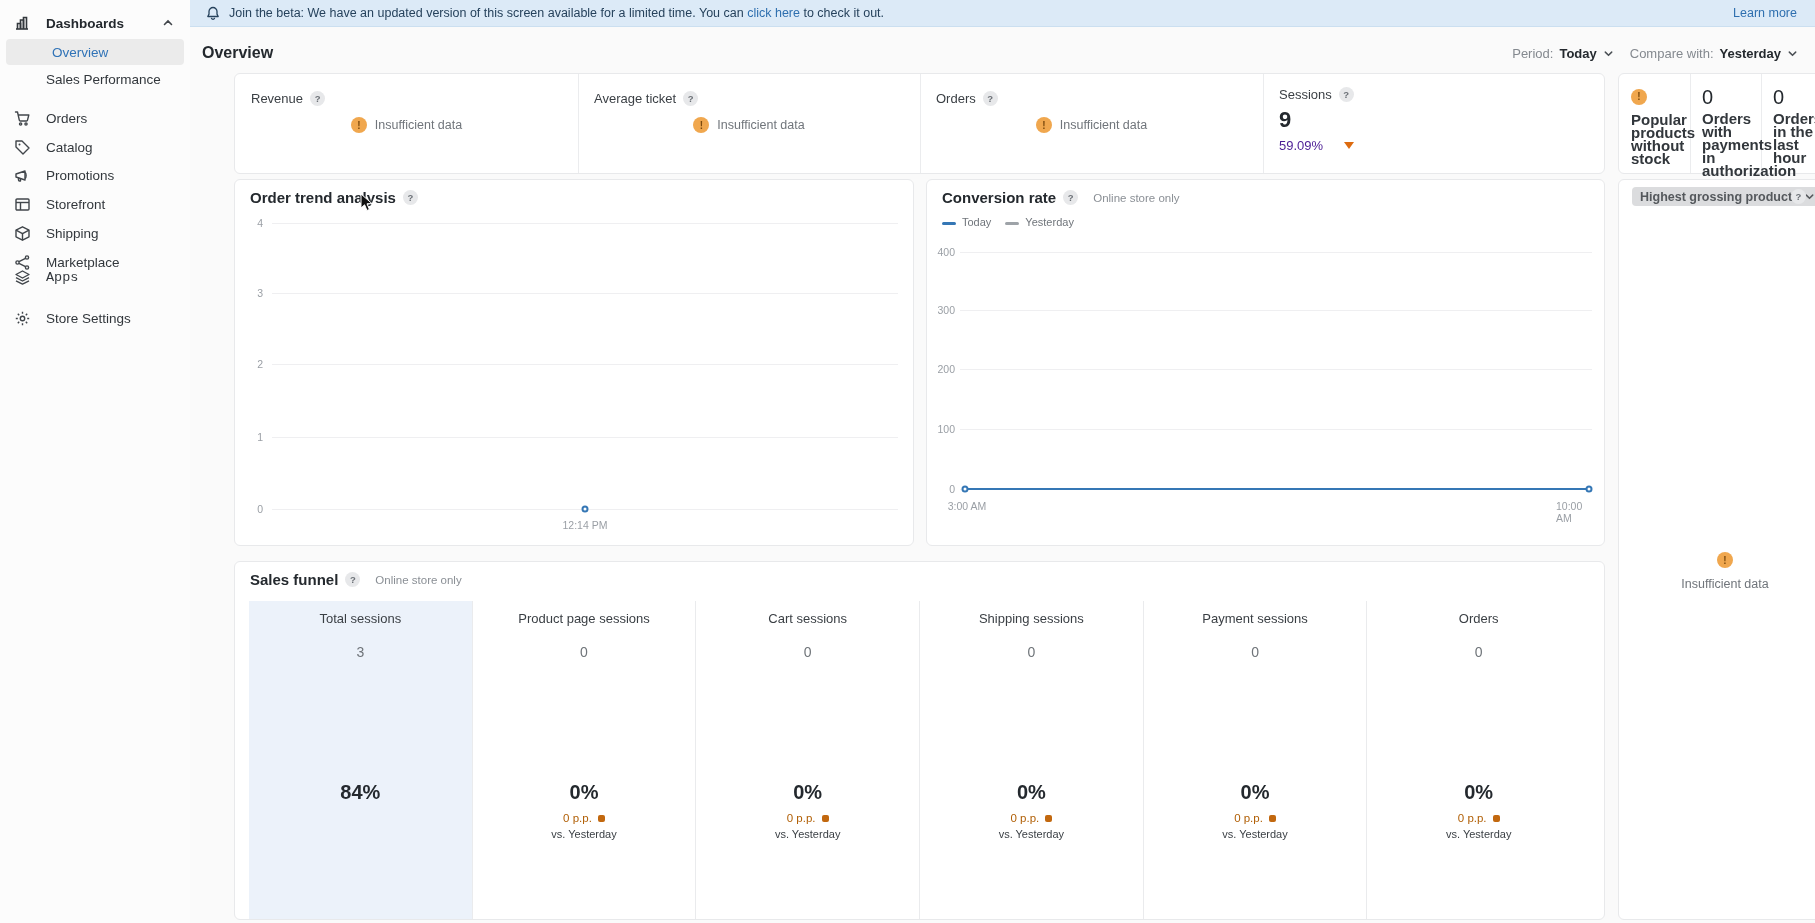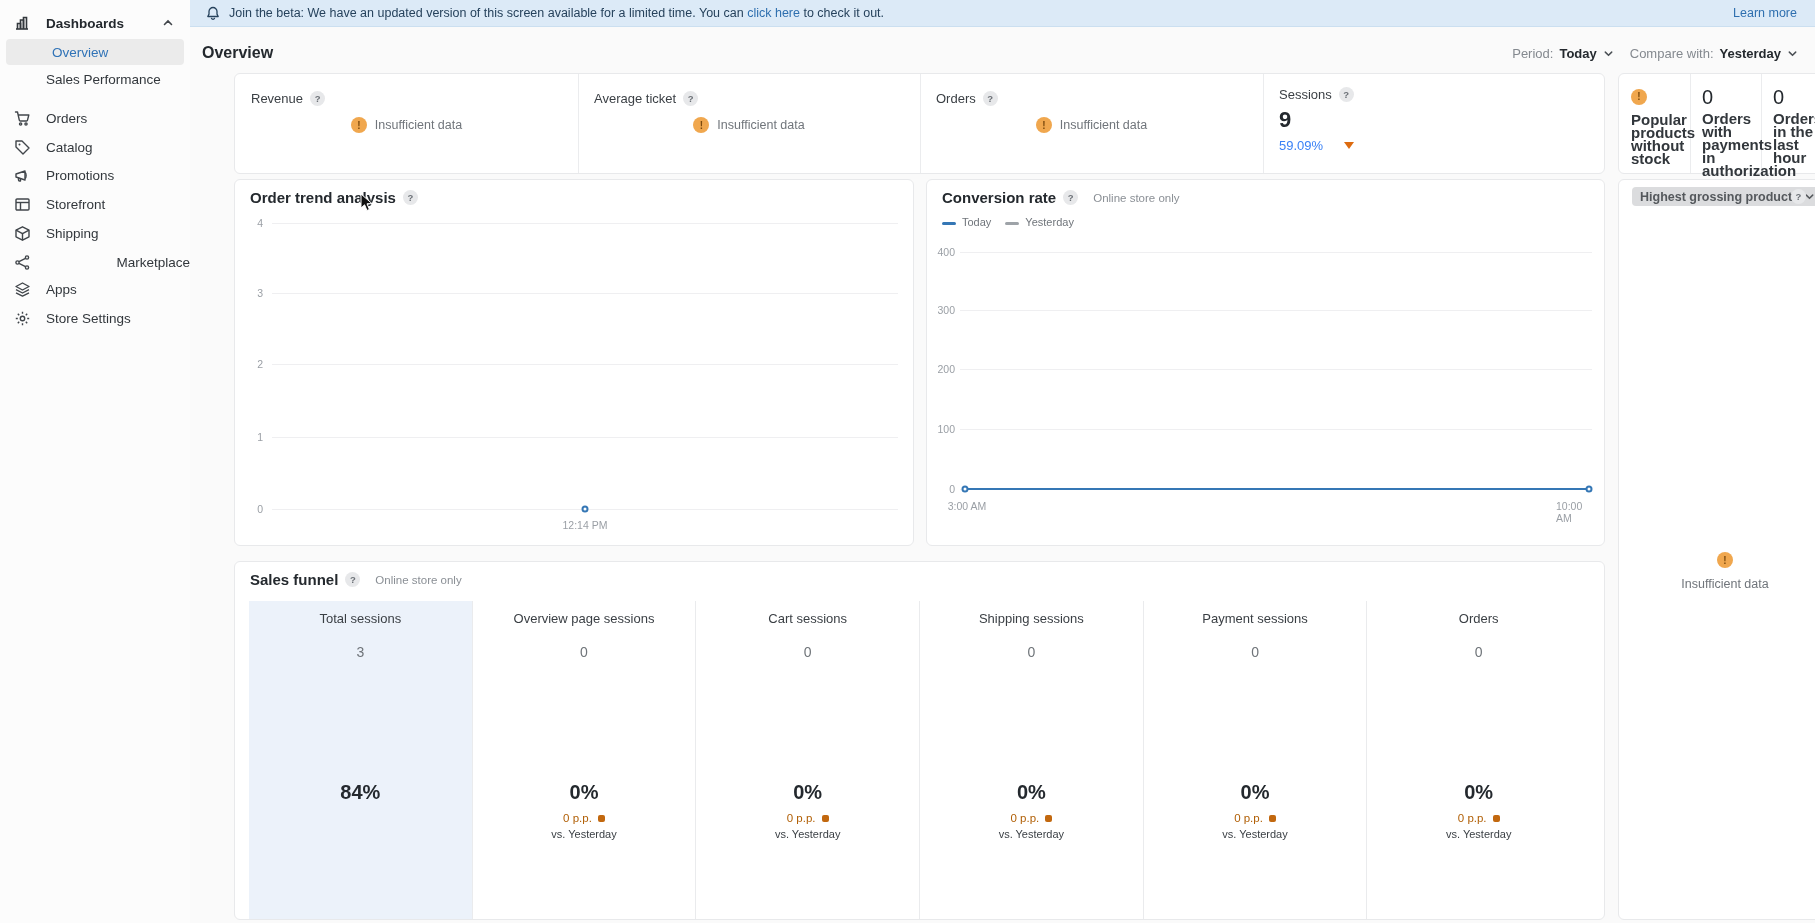--- a/index.html
+++ b/index.html
@@ -35,21 +35,21 @@
   .card { position:absolute; background:#FFFFFF; border:1px solid #E8E9EB; border-radius:6px;margin-left:31px; }
 
   
   .kpi-card { left:203px; top:73px; width:1371px; height:101px; }
   .kpi-sec { position:absolute; top:0; height:100%; }
   .kpi-label-row { position:absolute; left:16px; top:17px; display:flex; align-items:center; gap:7px; }
   .kpi-label { font-size:13px; color:#3A3F44; }
   .vdiv { position:absolute; top:0; bottom:0; width:1px; background:#EBECEE; }
   .nodata { position:absolute; left:0; right:0; top:43px; display:flex; align-items:center; justify-content:center; gap:8px; font-size:12.5px; color:#70757B; }
   .big-num { font-size:22px; font-weight:700; color:#24292E; }
-  .chg { display:flex; align-items:center; gap:21px; font-size:13px; color:#3b82f6;text-align:center; }
+  .chg { display:flex; align-items:center; gap:21px; font-size:13px; color:#4c1d95;text-align:center; }
   .tri-down { width:0; height:0; border-left:5px solid transparent; border-right:5px solid transparent; border-top:7px solid #DD6B10; }
 
   .warn { width:16px; height:16px; border-radius:50%; background:#F0A74E; color:#7C4A0E; font-weight:700; font-size:10px; display:inline-flex; align-items:center; justify-content:center; flex:0 0 16px; }
   .qmark { width:15px; height:15px; border-radius:50%; background:#E7E8EA; color:#6B7076; font-size:9.5px; font-weight:700; display:inline-flex; align-items:center; justify-content:center; cursor:pointer; }
 
   
   .qs-card { left:1587px; top:73px; width:214px; height:101px; }
   .qs-cell { position:absolute; top:0; height:100%; padding:12px 8px 0 12px; }
   .qs-num { font-size:20px; font-weight:400; color:#24292E; line-height:22px; }
   .qs-lbl { margin-top:8px; font-size:15px; line-height:13px; color:#32373C;font-weight:bold; }
@@ -162,32 +162,32 @@
     <div class="side-row" style="top:220px;">
       <span class="ic">
         <svg width="17" height="17" viewBox="0 0 17 17" fill="none" stroke="#41464B" stroke-width="1.4" stroke-linejoin="round">
             <path d="M8.5 1.8 15 5.2v6.6l-6.5 3.4L2 11.8V5.2l6.5-3.4z"></path>
             <path d="M2 5.2l6.5 3.4L15 5.2"></path>
             <path d="M8.5 8.6v6.6"></path>
           </svg>
       </span>
       <span class="lbl">Shipping</span>
     </div>
-    <div class="side-row" style="top:249px;justify-content:space-between;">
+    <div class="side-row" style="top:249px;">
       <span class="ic">
         <svg width="17" height="17" viewBox="0 0 17 17" fill="none" stroke="#41464B" stroke-width="1.4">
             <circle cx="3.5" cy="8.5" r="1.6"></circle>
             <circle cx="13" cy="3.5" r="1.6"></circle>
             <circle cx="13" cy="13.5" r="1.6"></circle>
             <path d="M5 7.7l6.5-3.4M5 9.3l6.5 3.4"></path>
           </svg>
       </span>
       <span class="lbl">Marketplace</span>
     </div>
-    <div class="side-row" style="top:276px;">
+    <div class="side-row" style="top:264px;font-family:Liberation Mono, monospace;">
       <span class="ic">
         <svg width="17" height="17" viewBox="0 0 17 17" fill="none" stroke="#41464B" stroke-width="1.4" stroke-linejoin="round">
             <path d="M8.5 2 15 5.5 8.5 9 2 5.5 8.5 2z"></path>
             <path d="M2 8.7 8.5 12 15 8.7"></path>
             <path d="M2 11.8l6.5 3.3 6.5-3.3"></path>
           </svg>
       </span>
       <span class="lbl">Apps</span>
     </div>
     <div class="side-row" style="top:305px;">
@@ -374,21 +374,21 @@
       <span class="scope" style="margin-left:8px;">Online store only</span>
     </div>
     <div class="funnel-cols" id="funnel-cols">
         <div class="f-col hl">
       <div class="f-head">Total sessions</div>
       <div class="f-val">3</div>
       <div class="f-pct">84%</div>
 
     </div>
         <div class="f-col">
-      <div class="f-head">Overview page sessions</div>
+      <div class="f-head">Product page sessions</div>
       <div class="f-val">0</div>
       <div class="f-pct">0%</div>
       <div class="f-delta">
             <span>0 p.p.</span>
             <span class="pp-dot"></span>
           </div>
       <div class="f-note">vs. Yesterday</div>
     </div>
         <div class="f-col">
       <div class="f-head">Cart sessions</div>

